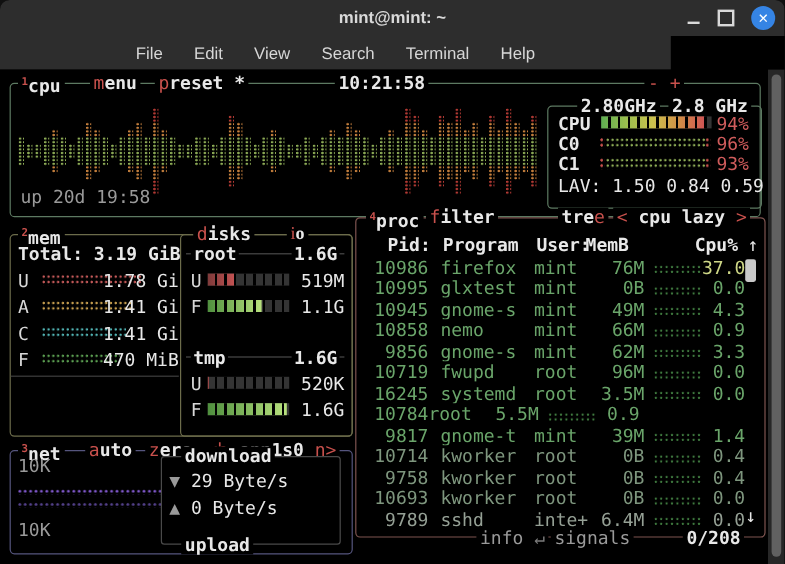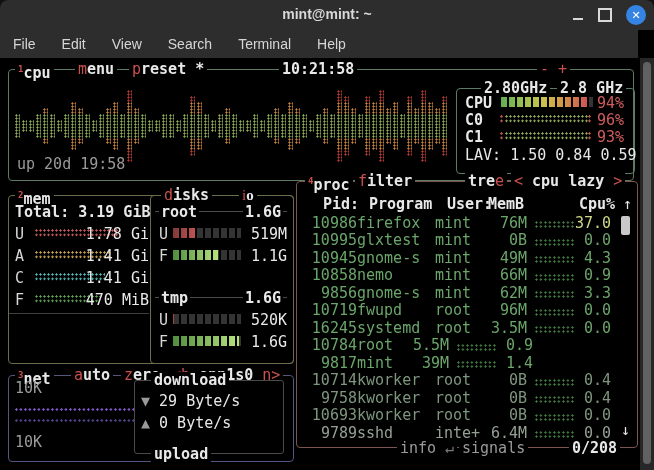--- a/index.html
+++ b/index.html
@@ -8,21 +8,21 @@
   
   .titlebar{position:absolute;left:0;top:0;width:654px;height:30px;background:#2d2d2d;}
   .wtitle{position:absolute;left:0;right:0;top:6px;text-align:center;color:#d9d9d9;
           font:bold 14px "Liberation Sans",sans-serif;}
   .winbtns{position:absolute;right:8px;top:5px;display:flex;gap:14px;align-items:center;height:20px;}
   .minbtn{width:12px;height:20px;position:relative;cursor:default;}
   .minbtn::after{content:"";position:absolute;left:1px;bottom:5px;width:10px;height:2px;background:#d9d9d9;}
   .maxbtn{width:10px;height:10px;border:2px solid #d9d9d9;margin-top:0px;}
   .closebtn{width:20px;height:20px;border-radius:50%;display:flex;align-items:center;justify-content:center;}
   .closebtn::after{content:"✕";color:#fff;font:bold 11px "DejaVu Sans",sans-serif;}
-  .menubar{position:absolute;left:0;top:30px;width:638px;height:28px;background:#2d2d2d;display:flex;align-items:center;}
+  .menubar{position:absolute;left:0;top:30px;width:559px;height:28px;background:#2d2d2d;display:flex;align-items:center;justify-content:center;}
   .menuitem{color:#d6d6d6;font:14px "Liberation Sans",sans-serif;padding:0 13px;}
   
   .term{position:absolute;left:0;top:58px;width:640px;height:412px;background:#000;
         font-size:15px;line-height:16px;color:#d8d8d8;}
   .t{position:absolute;white-space:pre;line-height:16px;}
   .b{font-weight:bold;} .w{color:#e8e8e8;} .gy{color:#9a9a9a;} .dk{color:#7a7a7a;}
   .red{color:#c9514d;} .vred{color:#d05c5c;}
   .sup{font-size:9px;vertical-align:6px;color:#c9514d;font-weight:bold;}
   .panel{position:absolute;border:1px solid #555;border-radius:4px;}
   .lbl{position:absolute;top:-9px;background:#000;padding:0 3px;white-space:pre;line-height:16px;}
@@ -44,21 +44,21 @@
   
   .graph{position:absolute;display:flex;align-items:center;}
   .gcol{width:5px;margin-right:2px;height:100%;display:flex;flex-direction:column;justify-content:center;}
   .gseg{background-image:radial-gradient(circle at 1.5px 1.5px,var(--c) 1px,transparent 1.2px);background-size:3.5px 3px;}
   .gseg.g{--c:#8fae57;} .gseg.o{--c:#c9823e;} .gseg.r{--c:#b43a34;}
   
   .prow{display:flex;height:17.5px;align-items:center;color:#6aa56a;}
   .prow.dim{color:#7e967e;} .prow.dim2{color:#95a095;}
   .pc{display:inline-block;white-space:pre;overflow:hidden;}
   .c-pid{width:58px;text-align:right;}
-  .c-prog{width:78px;}
+  .c-prog{width:78px;margin-left:10px;}
   .c-user{width:54px;}
   .c-mem{width:38px;text-align:right;}
   .c-dots{margin-left:8px;width:40px;height:7px;align-self:center;margin-top:4px;
     background-image:radial-gradient(circle at 1.5px 1.5px,#3f7a3f 1px,transparent 1.2px);background-size:4.5px 4px;}
   .c-cpu{width:36px;text-align:right;}
   .c-cpu.hi{color:#ced786;}
   
   .vtrack{position:absolute;left:640px;top:0;width:14px;height:412px;background:#272727;}
   .vthumb{position:absolute;left:3px;top:4px;width:8px;height:402px;background:#616161;border-radius:4px;}
 </style>
@@ -589,20 +589,21 @@
           </div>
           <div class="prow">
             <span class="pc c-pid">10784</span>
             <span class="pc c-user">root</span>
             <span class="pc c-mem">5.5M</span>
             <span class="pc c-dots"></span>
             <span class="pc c-cpu">0.9</span>
           </div>
           <div class="prow">
             <span class="pc c-pid">9817</span>
+            <span class="pc c-prog">gnome-t</span>
             <span class="pc c-user">mint</span>
             <span class="pc c-mem">39M</span>
             <span class="pc c-dots"></span>
             <span class="pc c-cpu">1.4</span>
           </div>
           <div class="prow dim">
             <span class="pc c-pid">10714</span>
             <span class="pc c-prog">kworker</span>
             <span class="pc c-user">root</span>
             <span class="pc c-mem">0B</span>

